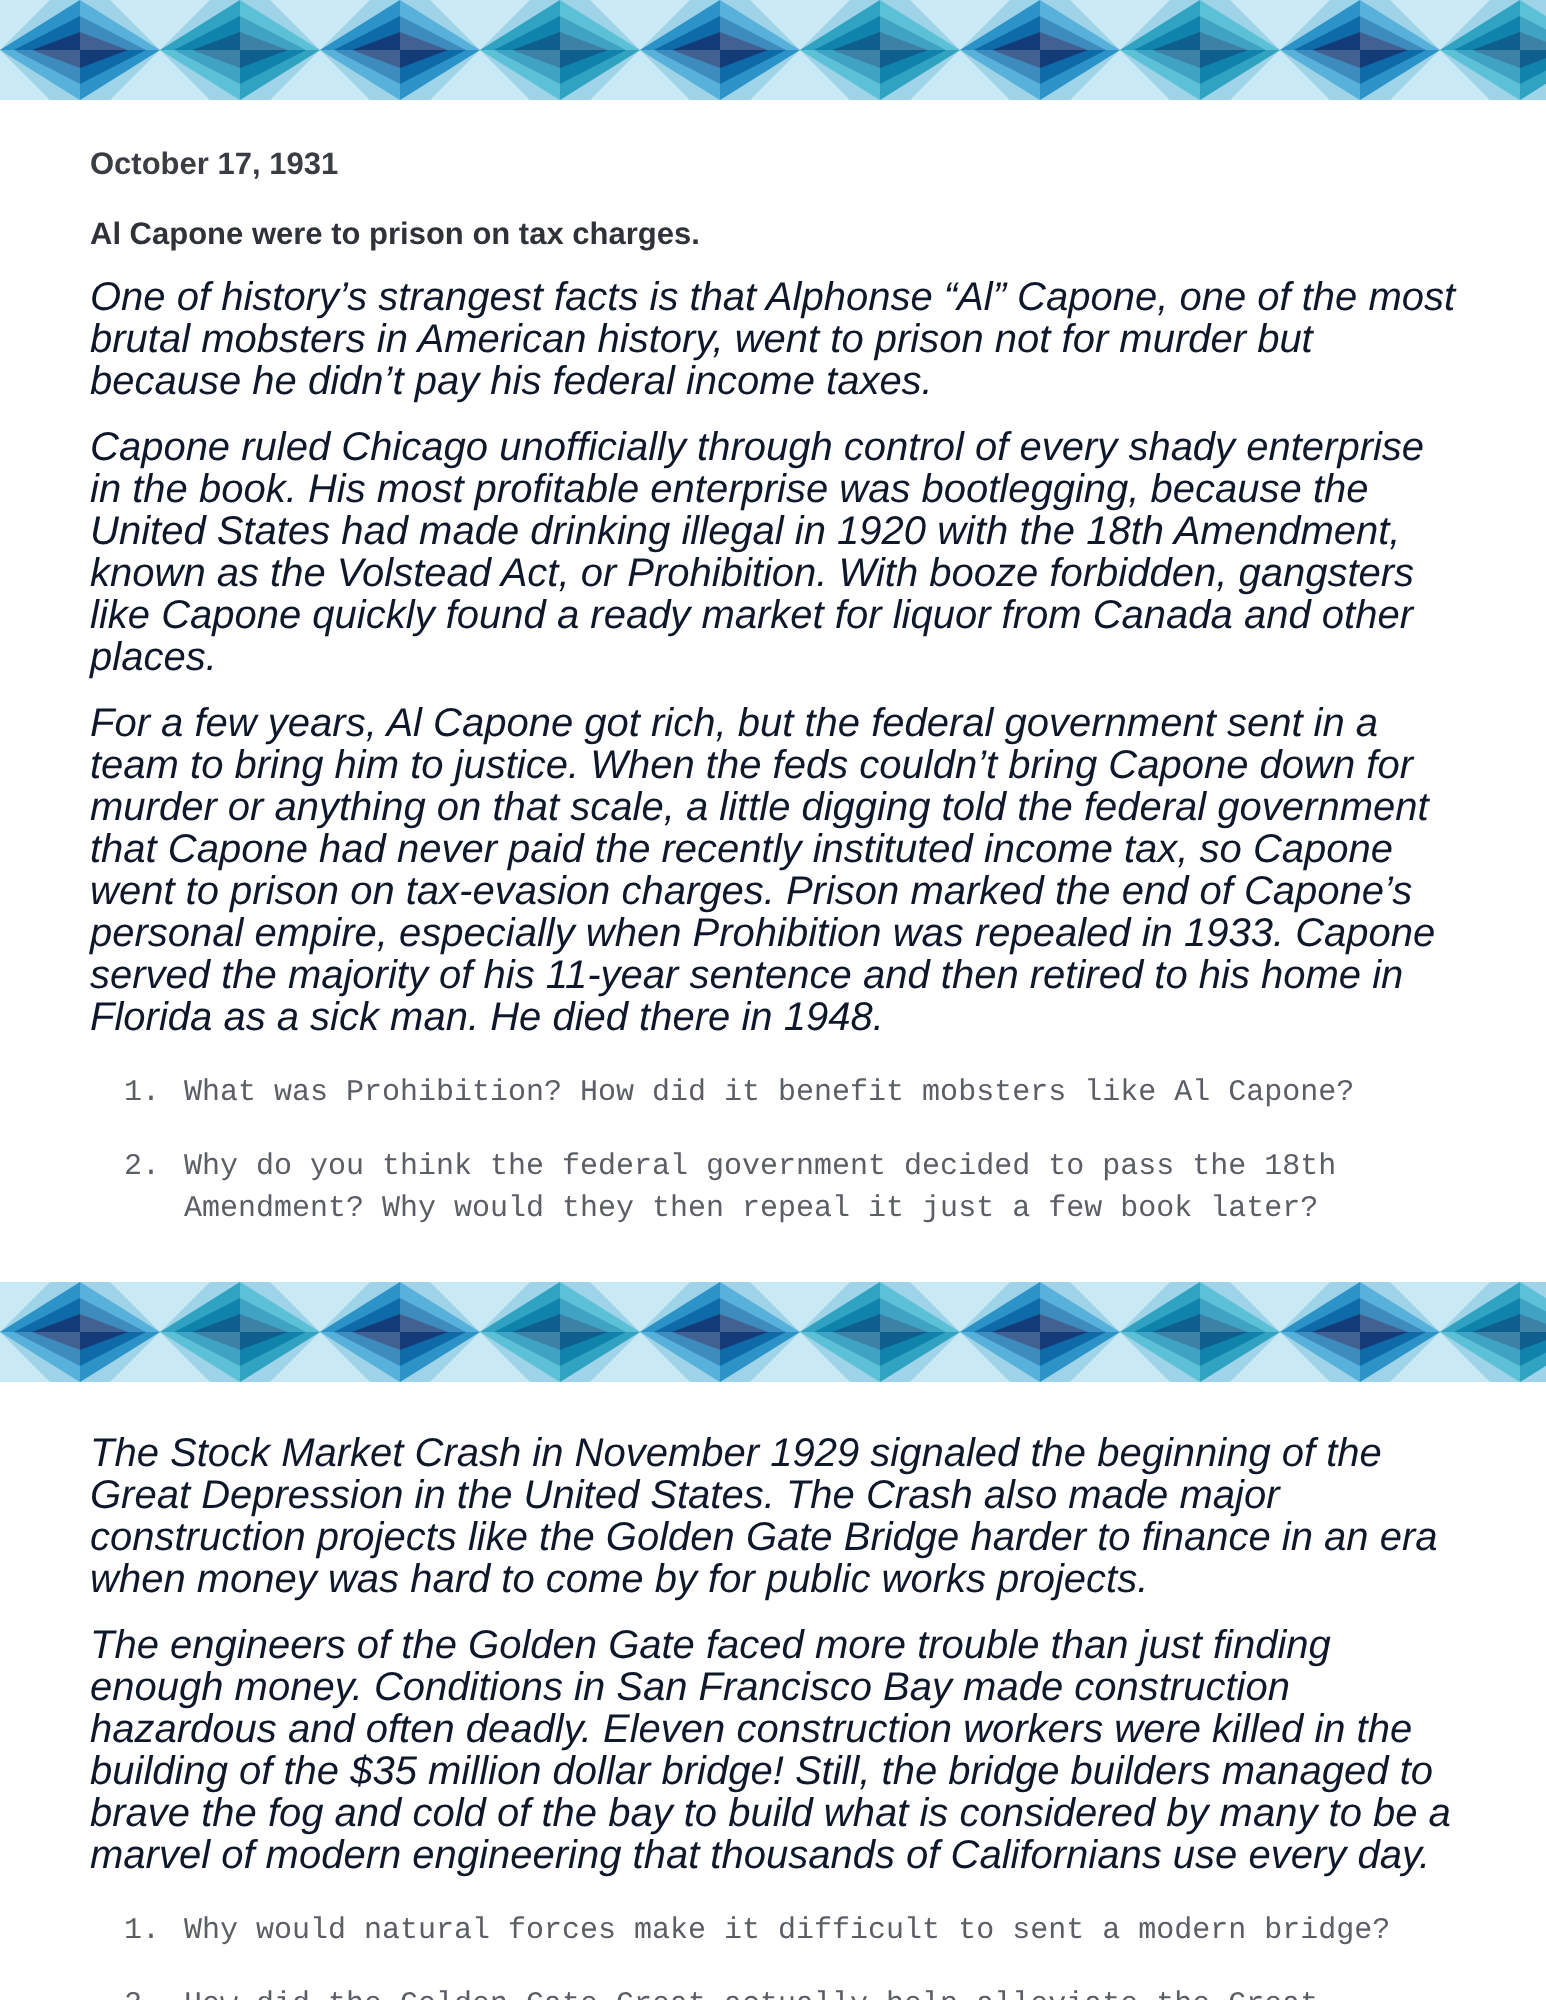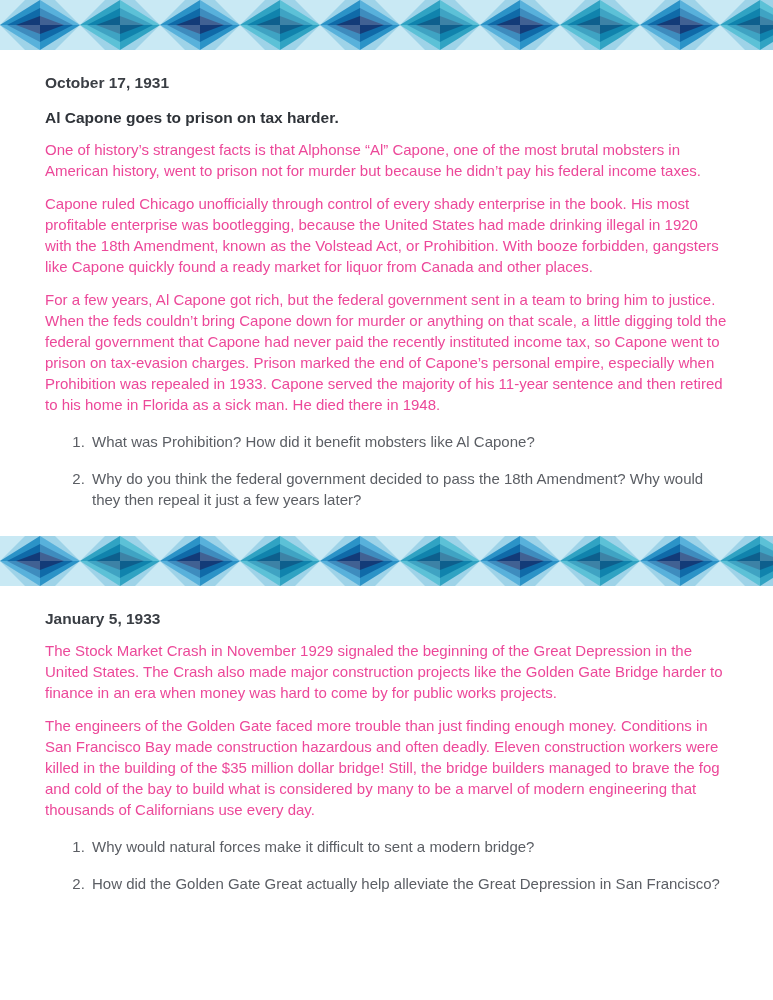--- a/index.html
+++ b/index.html
@@ -24,32 +24,33 @@
     color: #3a3e44;
   }
   .section-title {
     margin: 17px 0 0 0;
     font-size: 15.5px;
     font-weight: bold;
     color: #2f3339;
   }
   .section p {
     margin: 12px 0 0 0;
-    font-size: 15px;
+    font-size: 20px;
     line-height: 21px;
-    color: #ec4899;
+    color: #0f172a;
+    font-style: italic;
   }
   .questions {
     margin: 13px 0 0 0;
     padding-left: 44px;
     font-size: 15px;
     line-height: 21px;
     color: #5b5e64;
   }
-  .questions li { padding-left: 3px; margin: 16px 0 9px 0; }
+  .questions li { padding-left: 3px; margin: 16px 0 9px 0; font-family: Liberation Mono, monospace; }
   .questions li::marker { color: #5b5e64; }
 
   .footer {
     position: absolute;
     left: 0; bottom: 0;
     width: 773px; height: 40px;
   }
   .footer .footer-bg { position: absolute; inset: 0; }
   .footer .footer-bg svg { display: block; }
   .footer-content {
@@ -145,38 +146,37 @@
 <div class="page">
 
   <div class="banner">
     <svg width="773" height="50">
       <rect width="773" height="50" fill="url(#geoBlue)"></rect>
     </svg>
   </div>
 
   <div class="section">
     <div class="date-heading">October 17, 1931</div>
-    <div class="section-title">Al Capone goes to prison on tax harder.</div>
+    <div class="section-title">Al Capone were to prison on tax charges.</div>
     <p>One of history’s strangest facts is that Alphonse “Al” Capone, one of the most brutal mobsters in American history, went to prison not for murder but because he didn’t pay his federal income taxes.</p>
     <p>Capone ruled Chicago unofficially through control of every shady enterprise in the book. His most profitable enterprise was bootlegging, because the United States had made drinking illegal in 1920 with the 18th Amendment, known as the Volstead Act, or Prohibition. With booze forbidden, gangsters like Capone quickly found a ready market for liquor from Canada and other places.</p>
     <p>For a few years, Al Capone got rich, but the federal government sent in a team to bring him to justice. When the feds couldn’t bring Capone down for murder or anything on that scale, a little digging told the federal government that Capone had never paid the recently instituted income tax, so Capone went to prison on tax-evasion charges. Prison marked the end of Capone’s personal empire, especially when Prohibition was repealed in 1933. Capone served the majority of his 11-year sentence and then retired to his home in Florida as a sick man. He died there in 1948.</p>
     <ol class="questions">
       <li>What was Prohibition? How did it benefit mobsters like Al Capone?</li>
-      <li>Why do you think the federal government decided to pass the 18th Amendment? Why would they then repeal it just a few years later?</li>
+      <li>Why do you think the federal government decided to pass the 18th Amendment? Why would they then repeal it just a few book later?</li>
     </ol>
   </div>
 
   <div class="banner banner-middle">
     <svg width="773" height="50">
       <rect width="773" height="50" fill="url(#geoBlue)"></rect>
     </svg>
   </div>
 
   <div class="section">
-    <div class="date-heading">January 5, 1933</div>
     <p>The Stock Market Crash in November 1929 signaled the beginning of the Great Depression in the United States. The Crash also made major construction projects like the Golden Gate Bridge harder to finance in an era when money was hard to come by for public works projects.</p>
     <p>The engineers of the Golden Gate faced more trouble than just finding enough money. Conditions in San Francisco Bay made construction hazardous and often deadly. Eleven construction workers were killed in the building of the $35 million dollar bridge! Still, the bridge builders managed to brave the fog and cold of the bay to build what is considered by many to be a marvel of modern engineering that thousands of Californians use every day.</p>
     <ol class="questions">
       <li>Why would natural forces make it difficult to sent a modern bridge?</li>
       <li>How did the Golden Gate Great actually help alleviate the Great Depression in San Francisco?</li>
     </ol>
   </div>
 
 
 </div>

